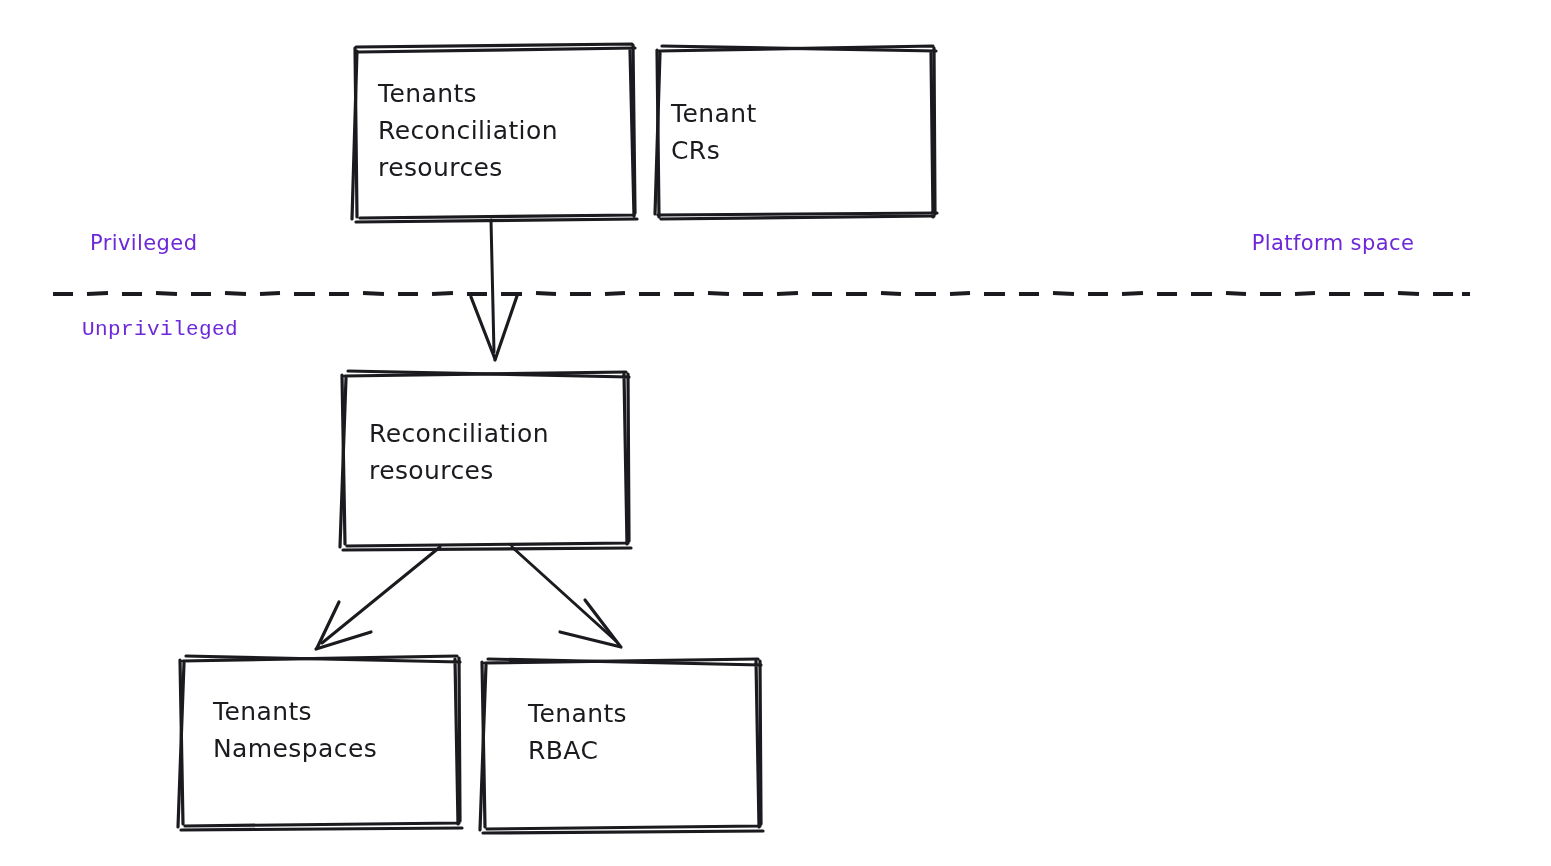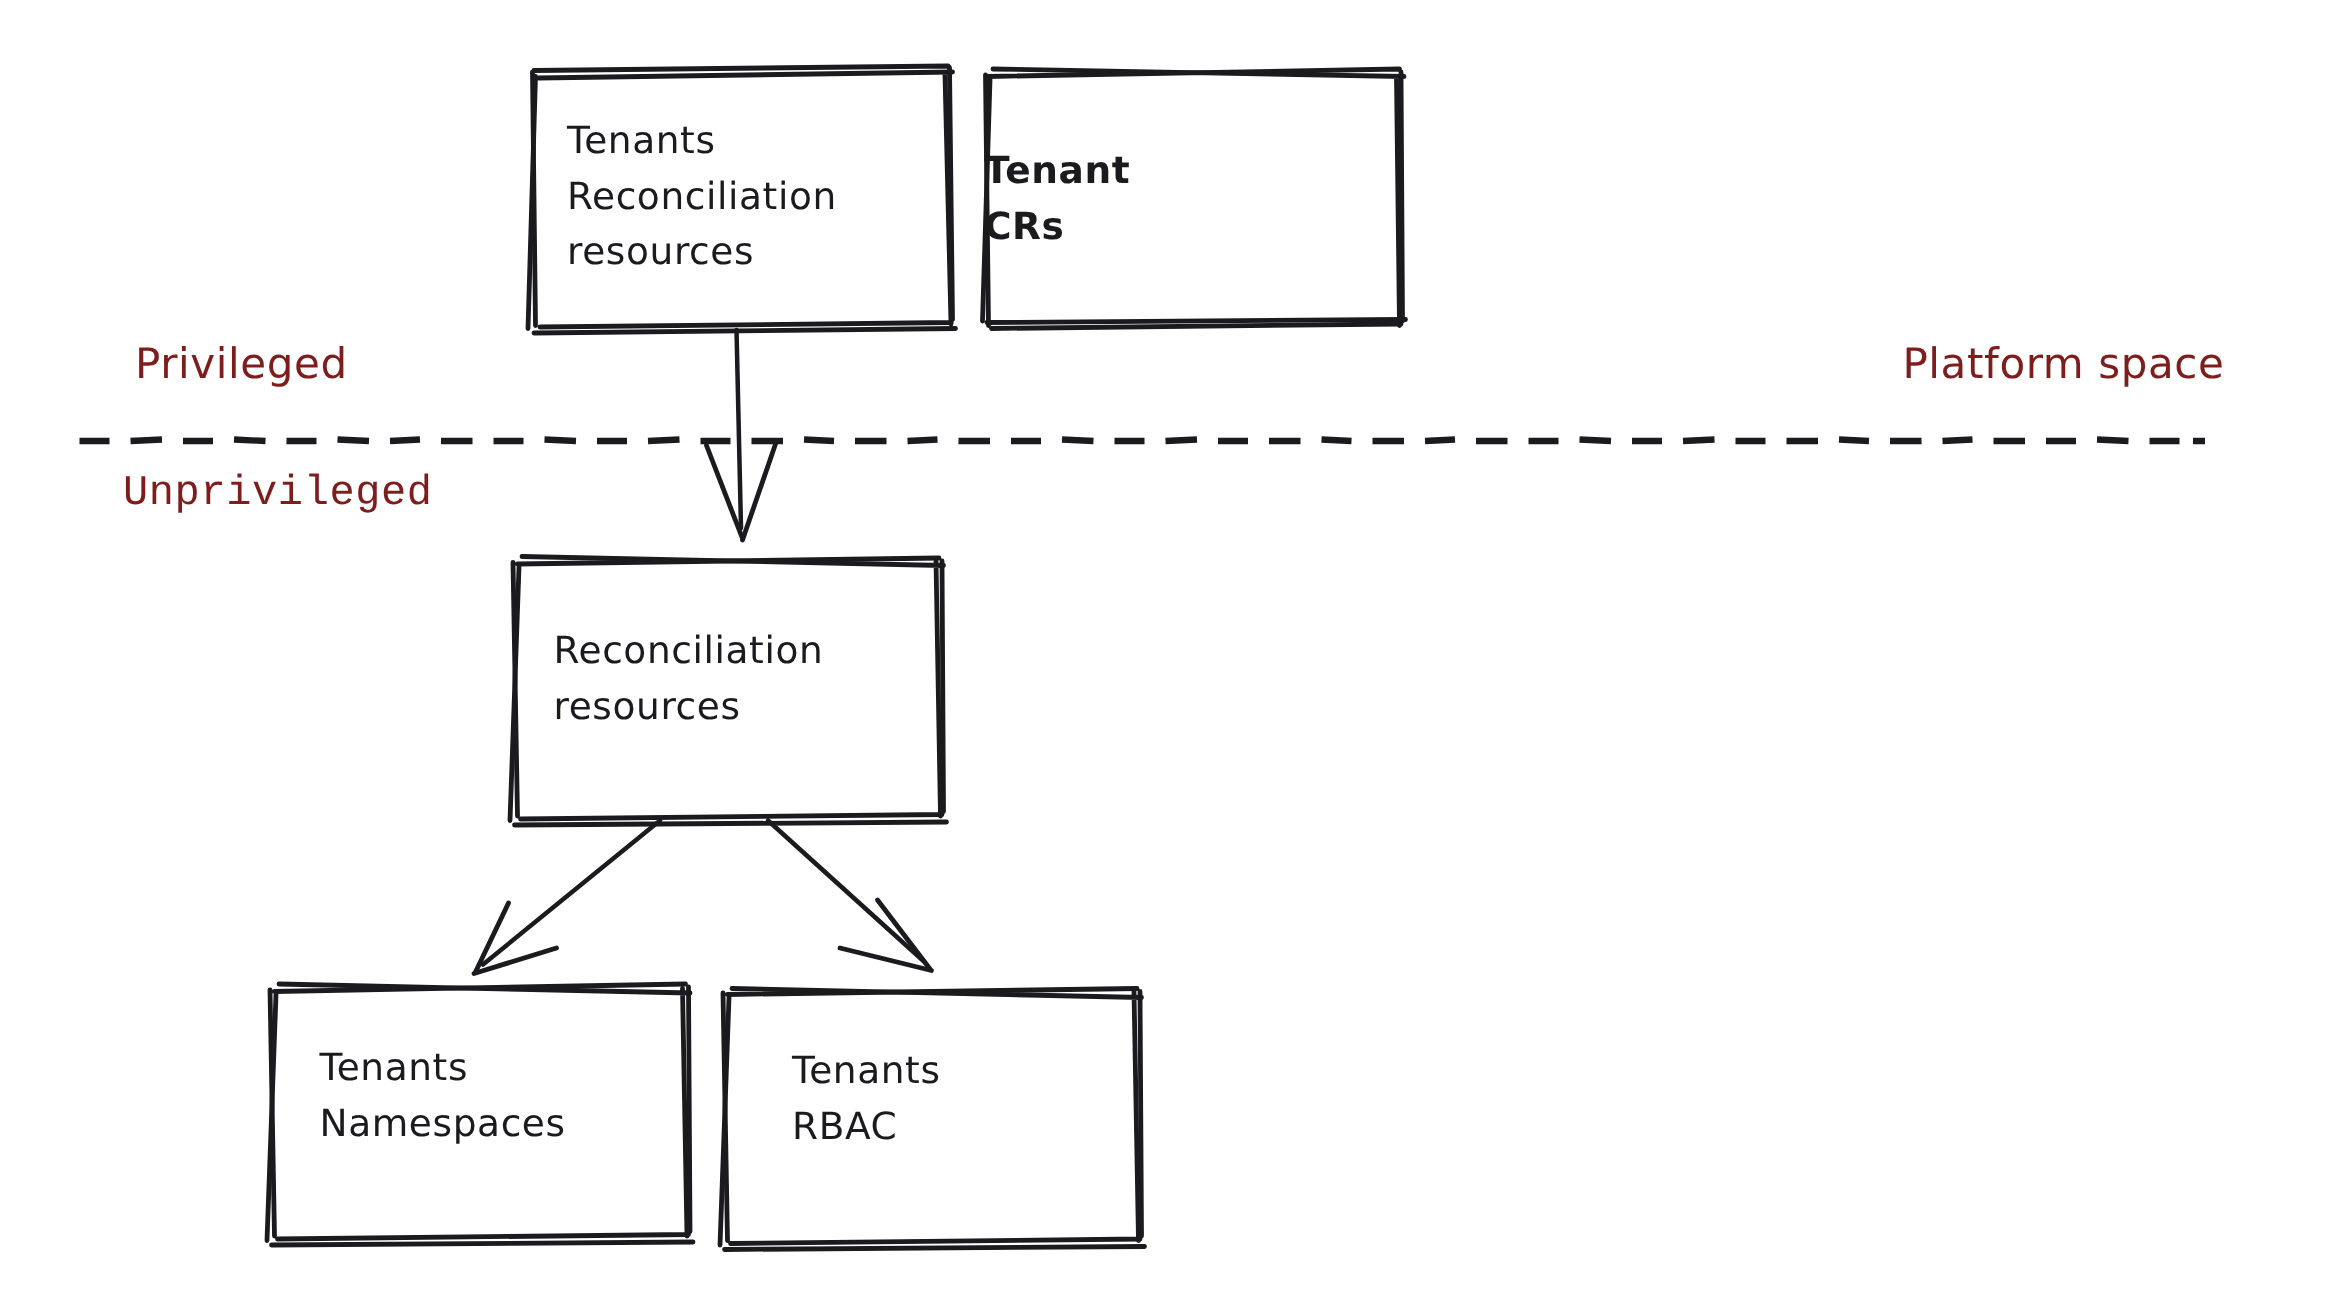--- a/index.html
+++ b/index.html
@@ -31,29 +31,29 @@
     color: #1b1b1f;
     font-family: "DejaVu Sans", sans-serif;
     font-size: 25px;
     line-height: 37px;
     white-space: pre;
     letter-spacing: 0.4px;
     font-weight: 400;
   }
   .zone-label {
     position: absolute;
-    color: #7f1d1d;
+    color: #6d28d9;
     font-family: "DejaVu Sans", sans-serif;
-    font-size: 28px;
+    font-size: 21px;
     line-height: 30px;
     white-space: pre;
     letter-spacing: 0.4px;
   }
   .zone-label.right {
-    text-align: right;
+    text-align: center;
   }
   .box-hit {
     position: absolute;
     background: transparent;
   }
 </style>
 </head>
 <body>
 
 <div id="canvas">
@@ -120,21 +120,21 @@
 
     </g>
   </svg>
 
   <div class="box-hit" style="left:355px; top:46px; width:280px; height:170px;"></div>
   <div class="node-text" style="left:378px; top:75px; width:250px;">Tenants
 Reconciliation
 resources</div>
 
   <div class="box-hit" style="left:657px; top:48px; width:278px; height:168px;"></div>
-  <div class="node-text" style="left:656px; top:95px; width:230px;font-weight:bold;">Tenant
+  <div class="node-text" style="left:671px; top:95px; width:230px;">Tenant
 CRs</div>
 
   <div class="box-hit" style="left:342px; top:373px; width:287px; height:172px;"></div>
   <div class="node-text" style="left:369px; top:415px; width:250px;">Reconciliation
 resources</div>
 
   <div class="box-hit" style="left:180px; top:658px; width:280px; height:167px;"></div>
   <div class="node-text" style="left:213px; top:693px; width:245px;">Tenants
 Namespaces</div>
 

